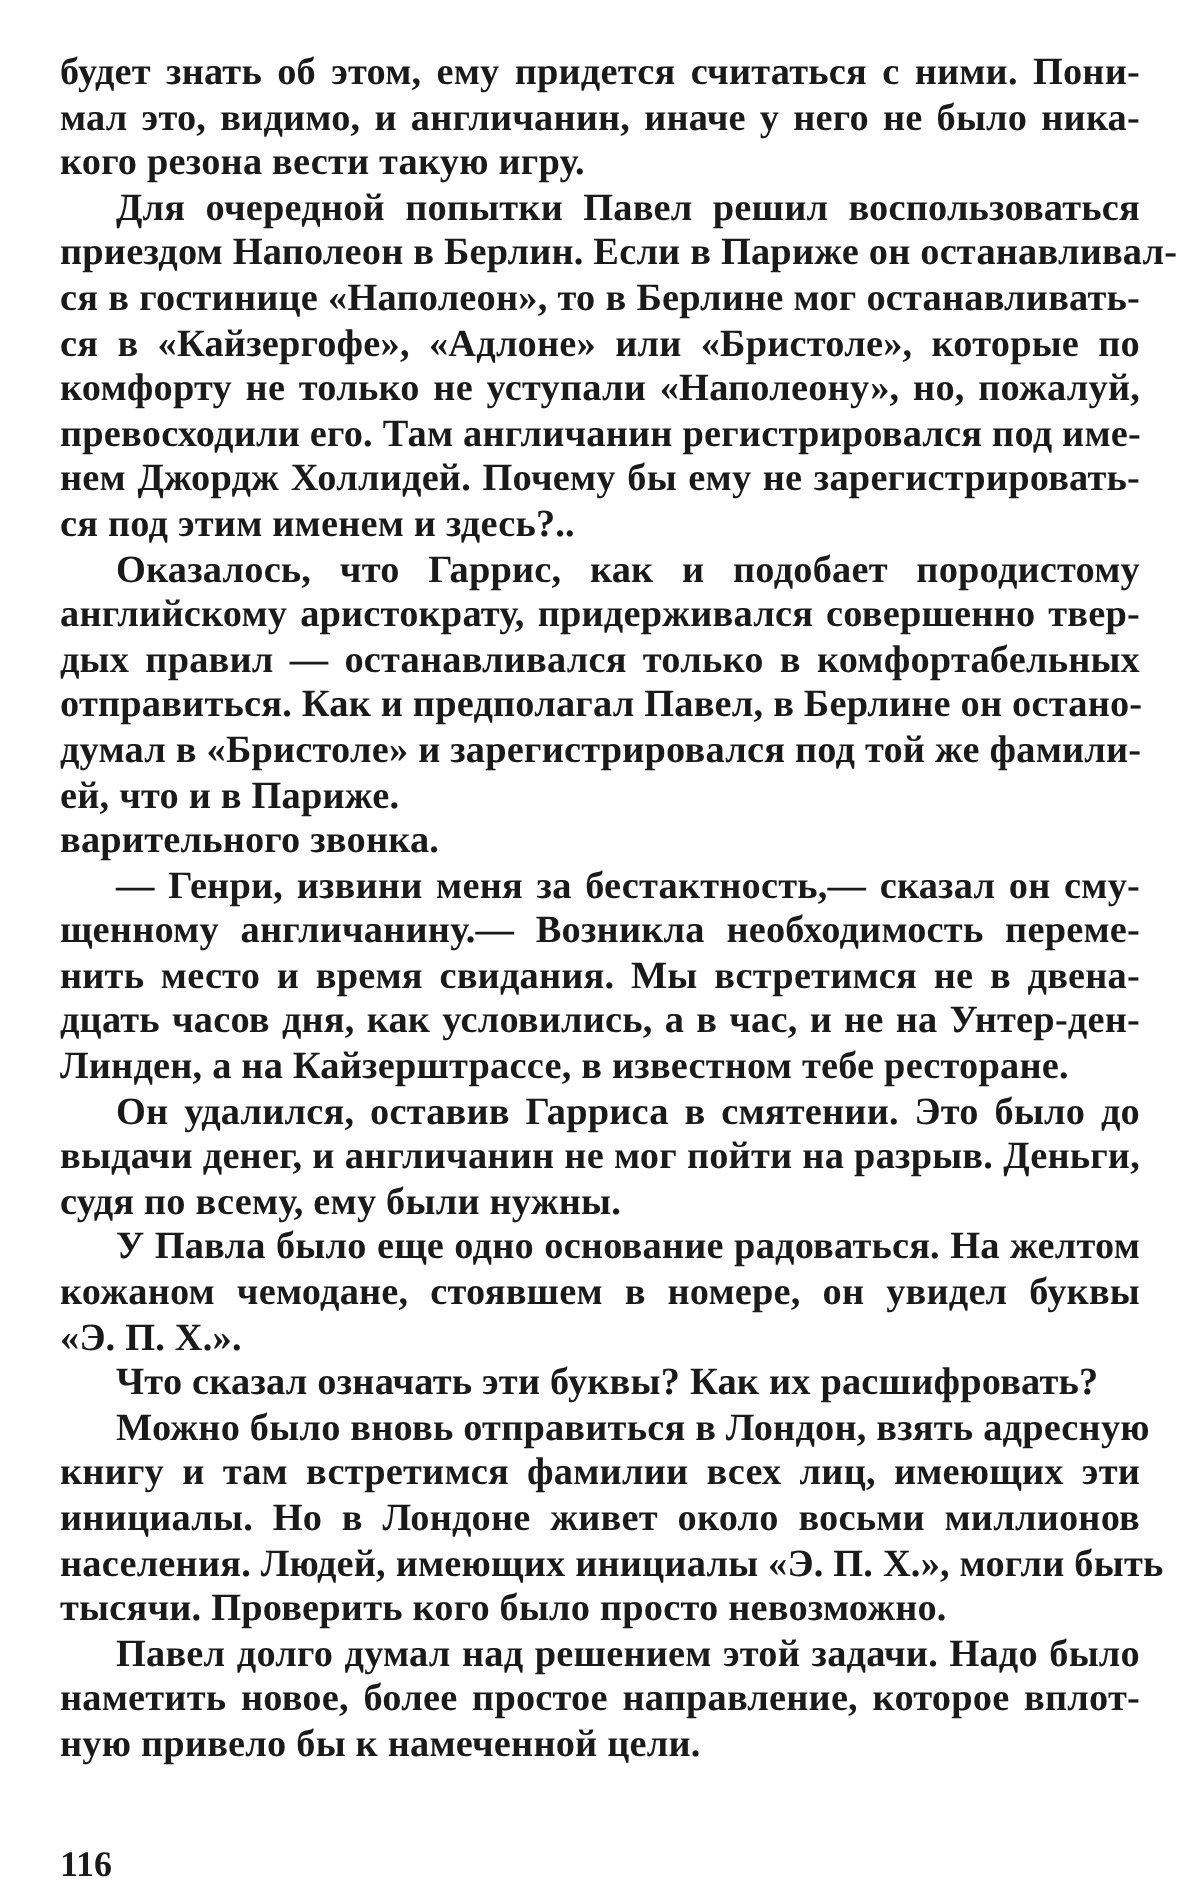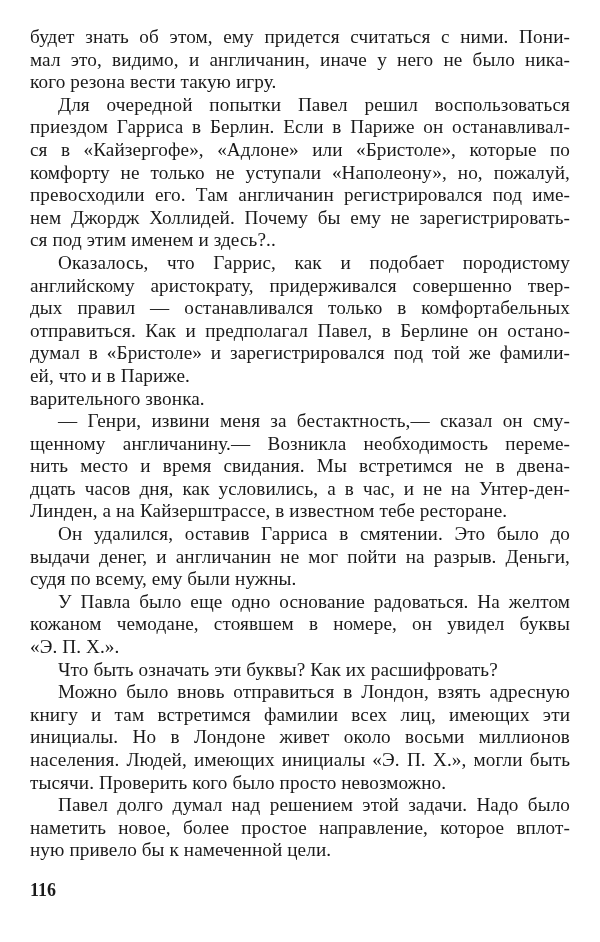--- a/index.html
+++ b/index.html
@@ -22,52 +22,54 @@
       width: 540px;
     }
     .line {
       height: 22.6px;
       line-height: 22.6px;
       font-size: 19.2px;
       white-space: nowrap;
       text-align: justify;
       text-align-last: justify;
       letter-spacing: 0.1px;
+      font-weight: bold;
     }
     .line.last {
       text-align-last: left;
     }
     .line.indent {
       padding-left: 28px;
     }
     .section-gap {
       height: 44px;
     }
     .page-number {
       position: absolute;
       left: 30px;
-      top: 880px;
+      top: 922px;
       font-size: 18px;
       font-weight: bold;
       font-family: "Liberation Serif", "DejaVu Serif", serif;
       text-align: center;
     }
   </style>
 </head>
 <body>
 
 <div class="page" id="page">
     <div>
       <div class="line">будет знать об этом, ему придется считаться с ними. Пони-</div>
       <div class="line">мал это, видимо, и англичанин, иначе у него не было ника-</div>
       <div class="line last">кого резона вести такую игру.</div>
     </div>
     <div>
       <div class="line indent">Для очередной попытки Павел решил воспользоваться</div>
-      <div class="line">приездом Гарриса в Берлин. Если в Париже он останавливал-</div>
+      <div class="line">приездом Наполеон в Берлин. Если в Париже он останавливал-</div>
+      <div class="line">ся в гостинице «Наполеон», то в Берлине мог останавливать-</div>
       <div class="line">ся в «Кайзергофе», «Адлоне» или «Бристоле», которые по</div>
       <div class="line">комфорту не только не уступали «Наполеону», но, пожалуй,</div>
       <div class="line">превосходили его. Там англичанин регистрировался под име-</div>
       <div class="line">нем Джордж Холлидей. Почему бы ему не зарегистрировать-</div>
       <div class="line last">ся под этим именем и здесь?..</div>
     </div>
     <div>
       <div class="line indent">Оказалось, что Гаррис, как и подобает породистому</div>
       <div class="line">английскому аристократу, придерживался совершенно твер-</div>
       <div class="line">дых правил — останавливался только в комфортабельных</div>
@@ -89,21 +91,21 @@
       <div class="line indent">Он удалился, оставив Гарриса в смятении. Это было до</div>
       <div class="line">выдачи денег, и англичанин не мог пойти на разрыв. Деньги,</div>
       <div class="line last">судя по всему, ему были нужны.</div>
     </div>
     <div>
       <div class="line indent">У Павла было еще одно основание радоваться. На желтом</div>
       <div class="line">кожаном чемодане, стоявшем в номере, он увидел буквы</div>
       <div class="line last">«Э. П. Х.».</div>
     </div>
     <div>
-      <div class="line indent last">Что быть означать эти буквы? Как их расшифровать?</div>
+      <div class="line indent last">Что сказал означать эти буквы? Как их расшифровать?</div>
     </div>
     <div>
       <div class="line indent">Можно было вновь отправиться в Лондон, взять адресную</div>
       <div class="line">книгу и там встретимся фамилии всех лиц, имеющих эти</div>
       <div class="line">инициалы. Но в Лондоне живет около восьми миллионов</div>
       <div class="line">населения. Людей, имеющих инициалы «Э. П. Х.», могли быть</div>
       <div class="line last">тысячи. Проверить кого было просто невозможно.</div>
     </div>
     <div>
       <div class="line indent">Павел долго думал над решением этой задачи. Надо было</div>

